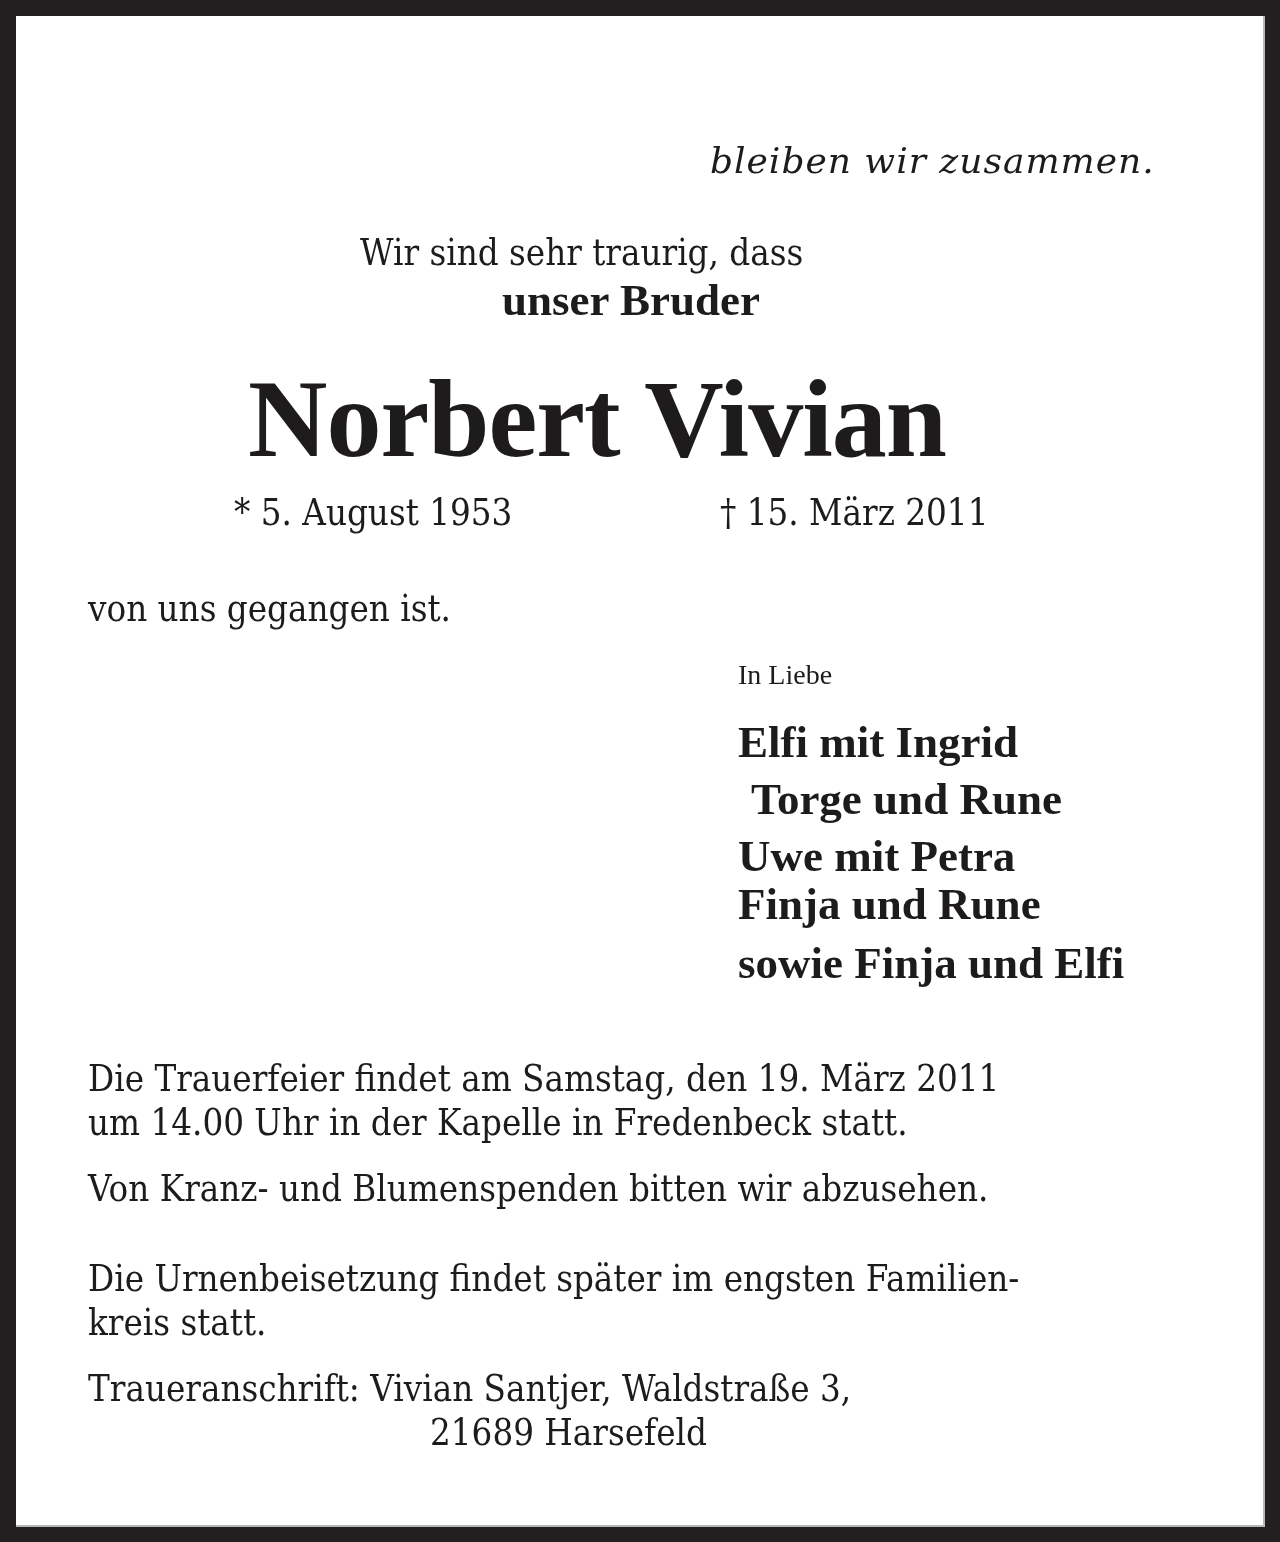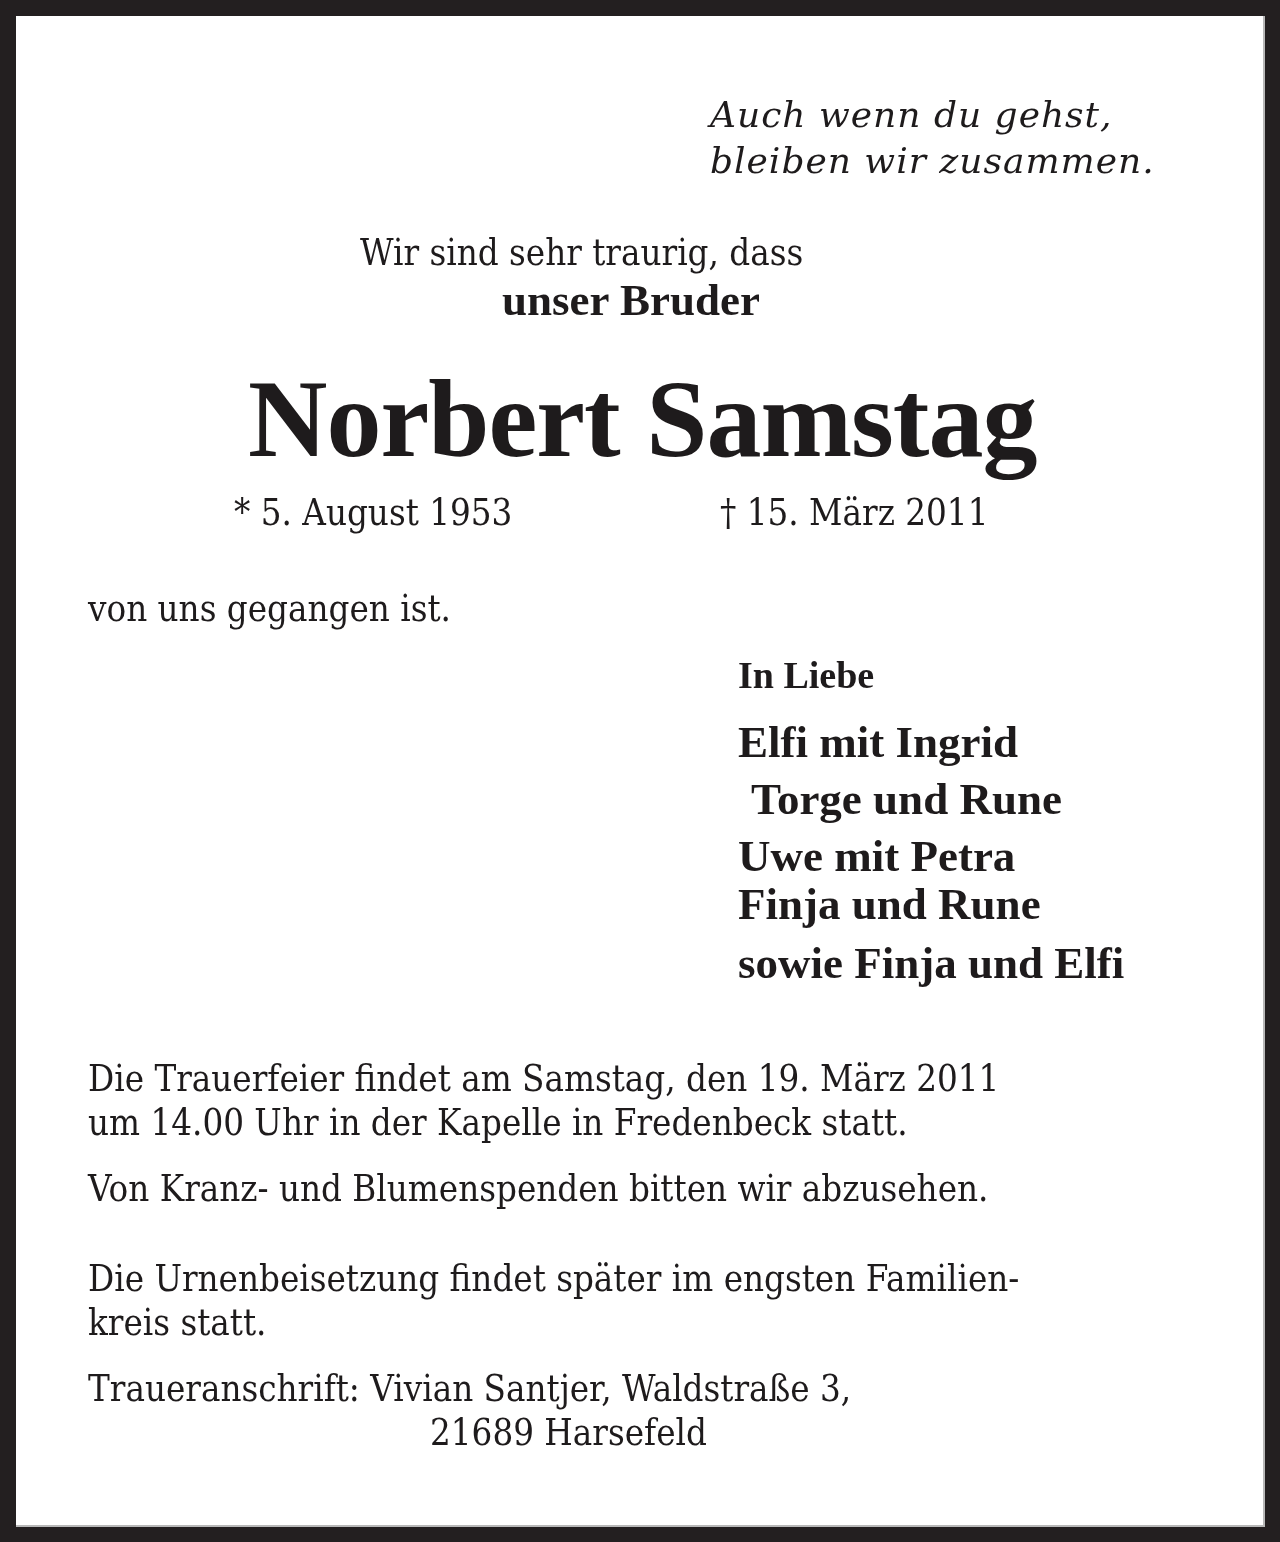--- a/index.html
+++ b/index.html
@@ -4,34 +4,33 @@
 <style>
   html, body { margin: 0; padding: 0; }
   body { width: 1280px; height: 1542px; background: #231f20; position: relative; overflow: hidden; }
   .card { position: absolute; left: 16px; top: 16px; width: 1249px; height: 1511px; background: #ffffff; border-right: 2px solid #b8b8b8; border-bottom: 2px solid #b8b8b8; box-sizing: border-box; }
   .t { position: absolute; color: #1e1b1c; font-family: "DejaVu Serif", "Liberation Serif", serif; white-space: nowrap; margin: 0; }
   .motto { font-style: italic; font-size: 36px; line-height: 46px; letter-spacing: 1px; }
   .reg { font-size: 38px; line-height: 44px; transform-origin: left top; }
   .bold { font-family: "Liberation Serif", "DejaVu Serif", serif; font-weight: bold; font-size: 45px; line-height: 44px; }
   .name { font-family: "Liberation Serif", "DejaVu Serif", serif; font-weight: bold; font-size: 110px; line-height: 110px; letter-spacing: -1px; }
   .cond { transform: scaleX(0.86); transform-origin: left top; }
-  .libreg { font-family: "Liberation Serif", "DejaVu Serif", serif; font-size: 38px; line-height: 44px; font-weight: bold; }
+  .libreg { font-family: "Liberation Serif", "DejaVu Serif", serif; font-size: 28px; line-height: 44px; }
 </style>
 </head>
 <body>
 
 <div class="card">
 
-  <p class="t motto" style="left:694px; top:76px;">Auch wenn du gehst,</p>
   <p class="t motto" style="left:694px; top:122px;">bleiben wir zusammen.</p>
 
   <p class="t reg cond" style="left:344px; top:214px;">Wir sind sehr traurig, dass</p>
   <p class="t bold" style="left:486px; top:262px;">unser Bruder</p>
 
-  <h1 class="t name" style="left:232px; top:348px;">Norbert Samstag</h1>
+  <h1 class="t name" style="left:232px; top:348px;">Norbert Vivian</h1>
 
   <p class="t reg cond" style="left:218px; top:474px;">* 5. August 1953</p>
   <p class="t reg cond" style="left:704px; top:474px;">† 15. März 2011</p>
 
   <p class="t reg cond" style="left:72px; top:570px;">von uns gegangen ist.</p>
 
   <p class="t libreg" style="left:722px; top:637px;">In Liebe</p>
 
   <div>
     <p class="t bold" style="left:722px; top:704px;">Elfi mit Ingrid</p>

